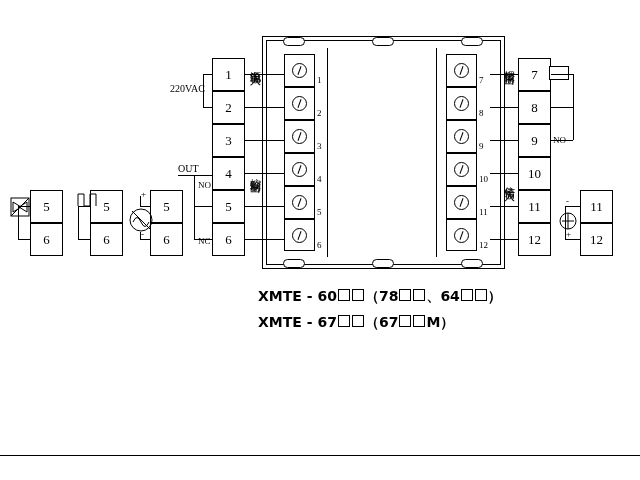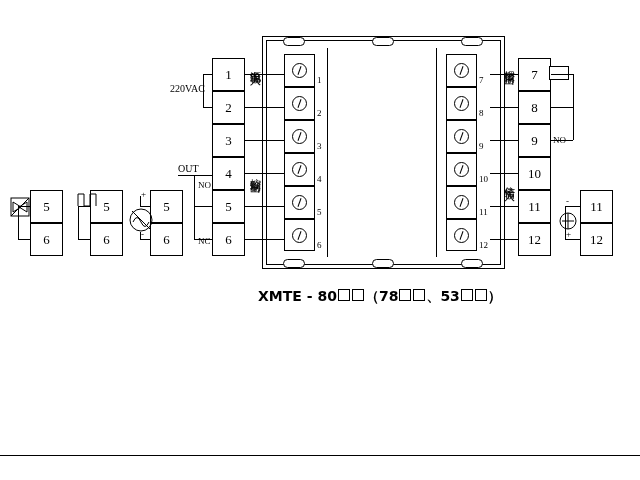--- a/index.html
+++ b/index.html
@@ -293,18 +293,21 @@
   <svg class="abs" style="left:557px;top:208px;" width="22" height="26" viewBox="0 0 22 26">
     <circle cx="11" cy="13" r="8" fill="none" stroke="#000" stroke-width="1"></circle>
     <line x1="11" y1="5" x2="11" y2="21" stroke="#000" stroke-width="1"></line>
     <line x1="5" y1="13" x2="17" y2="13" stroke="#000" stroke-width="1"></line>
   </svg>
   <div class="abs tiny" style="left:566px;top:196px;">-</div>
   <div class="abs tiny" style="left:566px;top:229px;">+</div>
 
   <div class="captions">
     <div class="capline">
-      <span>XMTE - 80</span><span class="sq"></span><span class="sq"></span><span>（78</span><span class="sq"></span><span class="sq"></span><span>、53</span><span class="sq"></span><span class="sq"></span><span>）</span>
+      <span>XMTE - 60</span><span class="sq"></span><span class="sq"></span><span>（78</span><span class="sq"></span><span class="sq"></span><span>、64</span><span class="sq"></span><span class="sq"></span><span>）</span>
+    </div>
+    <div class="capline">
+      <span>XMTE - 67</span><span class="sq"></span><span class="sq"></span><span>（67</span><span class="sq"></span><span class="sq"></span><span>M）</span>
     </div>
   </div>
 
   <div class="sep"></div>
 </div>
 
 </body></html>

